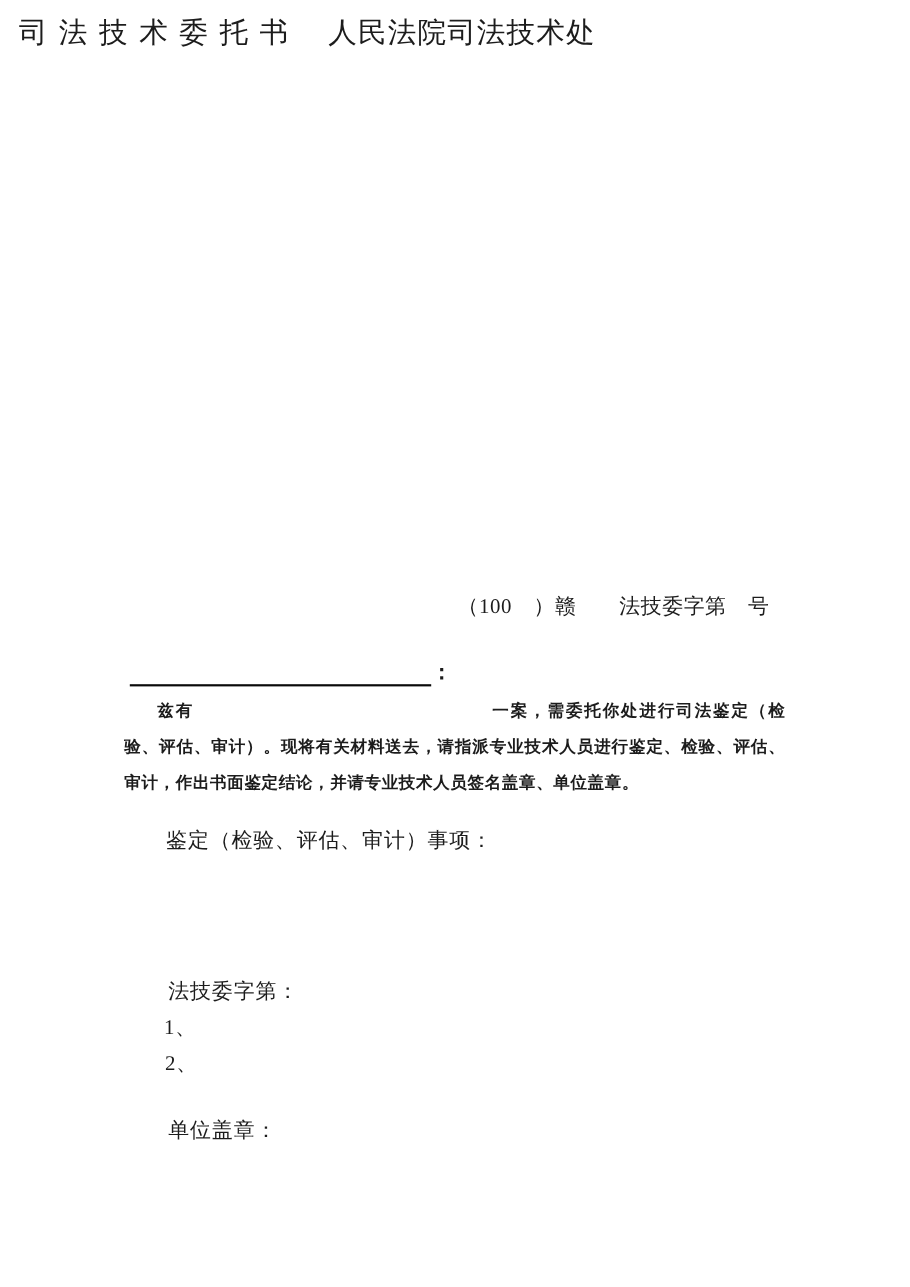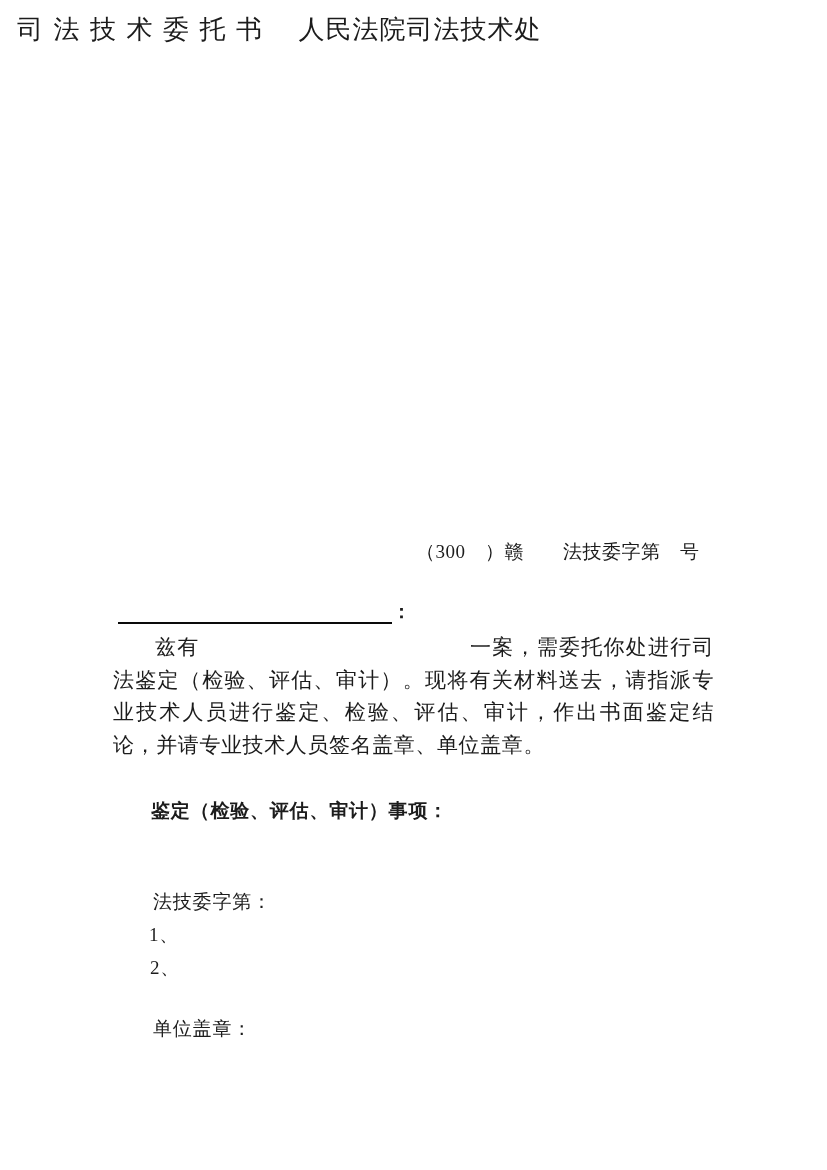--- a/index.html
+++ b/index.html
@@ -51,54 +51,55 @@
     border-bottom: 2px solid #0a0a0a;
     vertical-align: bottom;
   }
   .addressee .colon {
     font-weight: bold;
     vertical-align: bottom;
     line-height: 24px;
   }
   .bodytext {
     left: 113px; top: 617px; width: 601px;
-    font-size: 21px;
+    font-size: 15px;
     line-height: 32.5px;
     letter-spacing: 0.6px;
     text-align: justify;
     text-indent: 2em;
     margin: 0;
+    font-weight: bold;
   }
   .bodytext .casegap {
     display: inline-block;
     width: 270px;
     height: 1px;
   }
   .line {
     font-size: 19px;
     line-height: 26px;
     letter-spacing: 0.8px;
     white-space: pre;
   }
-  .items-heading    { left: 151px; top: 784px; font-weight: bold; }
+  .items-heading    { left: 151px; top: 738px; }
   .materials-heading{ left: 153px; top: 875px; }
   .item1            { left: 149px; top: 908px; }
   .item2            { left: 150px; top: 941px; }
   .deadline         { left: 153px; top: 1002px; }
 </style>
 </head>
 <body>
 
 <div class="page">
 
   <div class="abs title1">人民法院司法技术处</div>
 
   <div class="abs title2">司 法 技 术 委 托 书</div>
 
-  <div class="abs docnum">（300　）赣　　法技委字第　号</div>
+  <div class="abs docnum">（100　）赣　　法技委字第　号</div>
 
   <div class="abs addressee"><span class="blank"></span><span class="colon">：</span></div>
 
   <p class="abs bodytext"><span>兹有</span><span class="casegap"></span><span>一案，需委托你处进行司法鉴定（检验、评估、审计）。现将有关材料送去，请指派专业技术人员进行鉴定、检验、评估、审计，作出书面鉴定结论，并请专业技术人员签名盖章、单位盖章。</span></p>
 
   <div class="abs line items-heading">鉴定（检验、评估、审计）事项：</div>
 
   <div class="abs line materials-heading">法技委字第：</div>
 
   <div class="abs line item1">1、</div>

